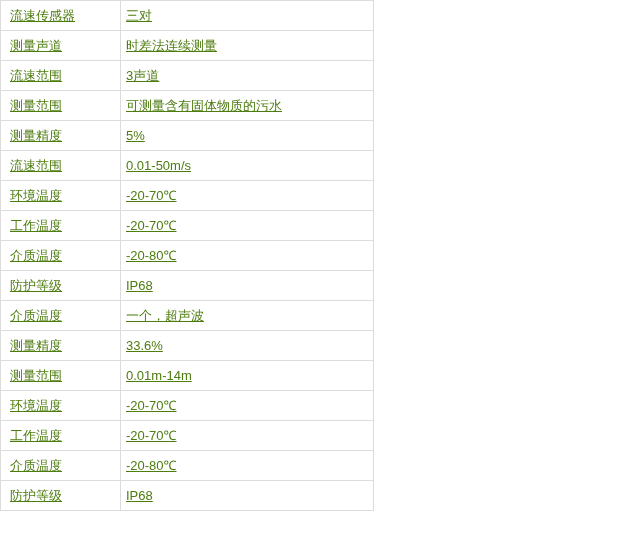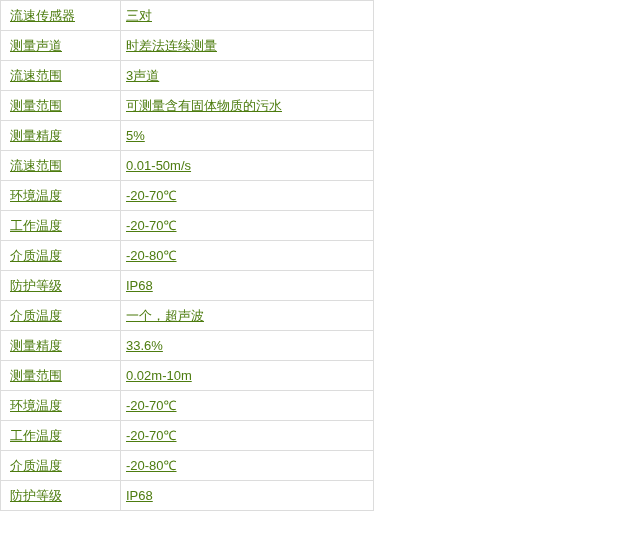--- a/index.html
+++ b/index.html
@@ -95,21 +95,21 @@
     <tr>
       <td class="label">介质温度</td>
       <td class="value">一个，超声波</td>
     </tr>
     <tr>
       <td class="label">测量精度</td>
       <td class="value">33.6%</td>
     </tr>
     <tr>
       <td class="label">测量范围</td>
-      <td class="value">0.02m-10m</td>
+      <td class="value">0.01m-14m</td>
     </tr>
     <tr>
       <td class="label">环境温度</td>
       <td class="value">-20-70℃</td>
     </tr>
     <tr>
       <td class="label">工作温度</td>
       <td class="value">-20-70℃</td>
     </tr>
     <tr>

